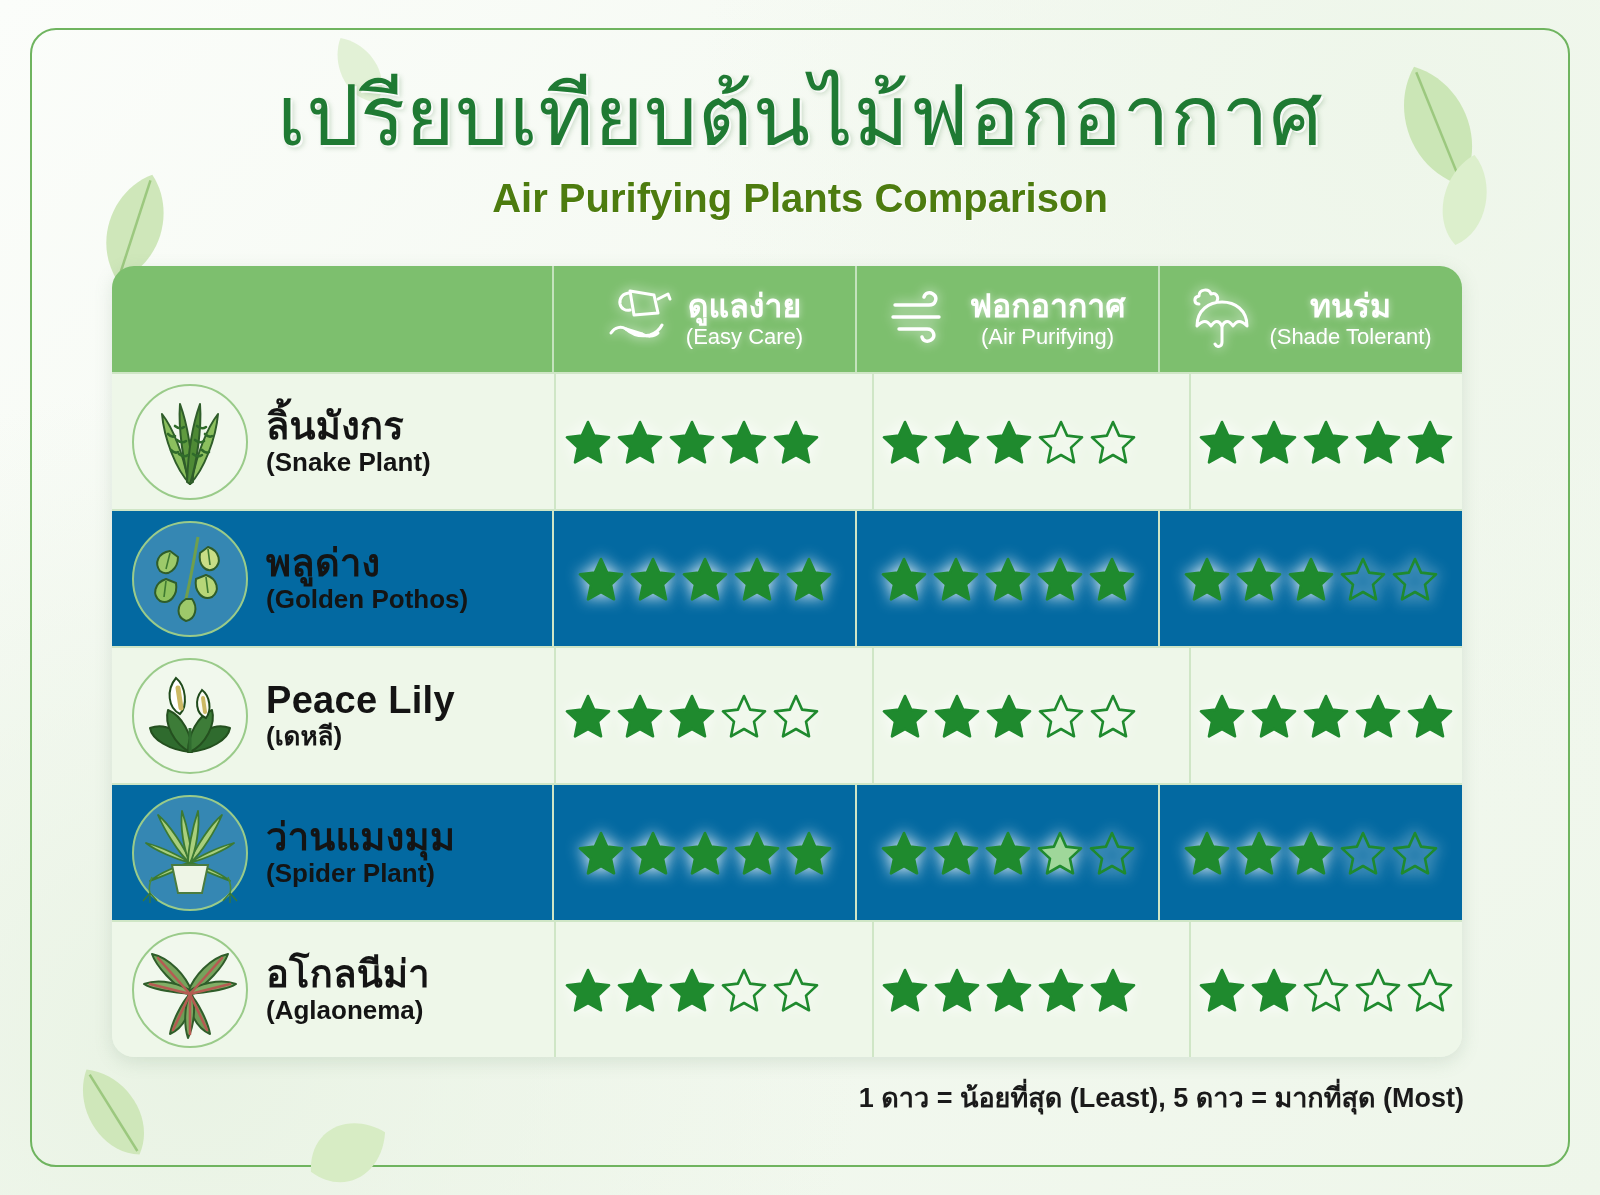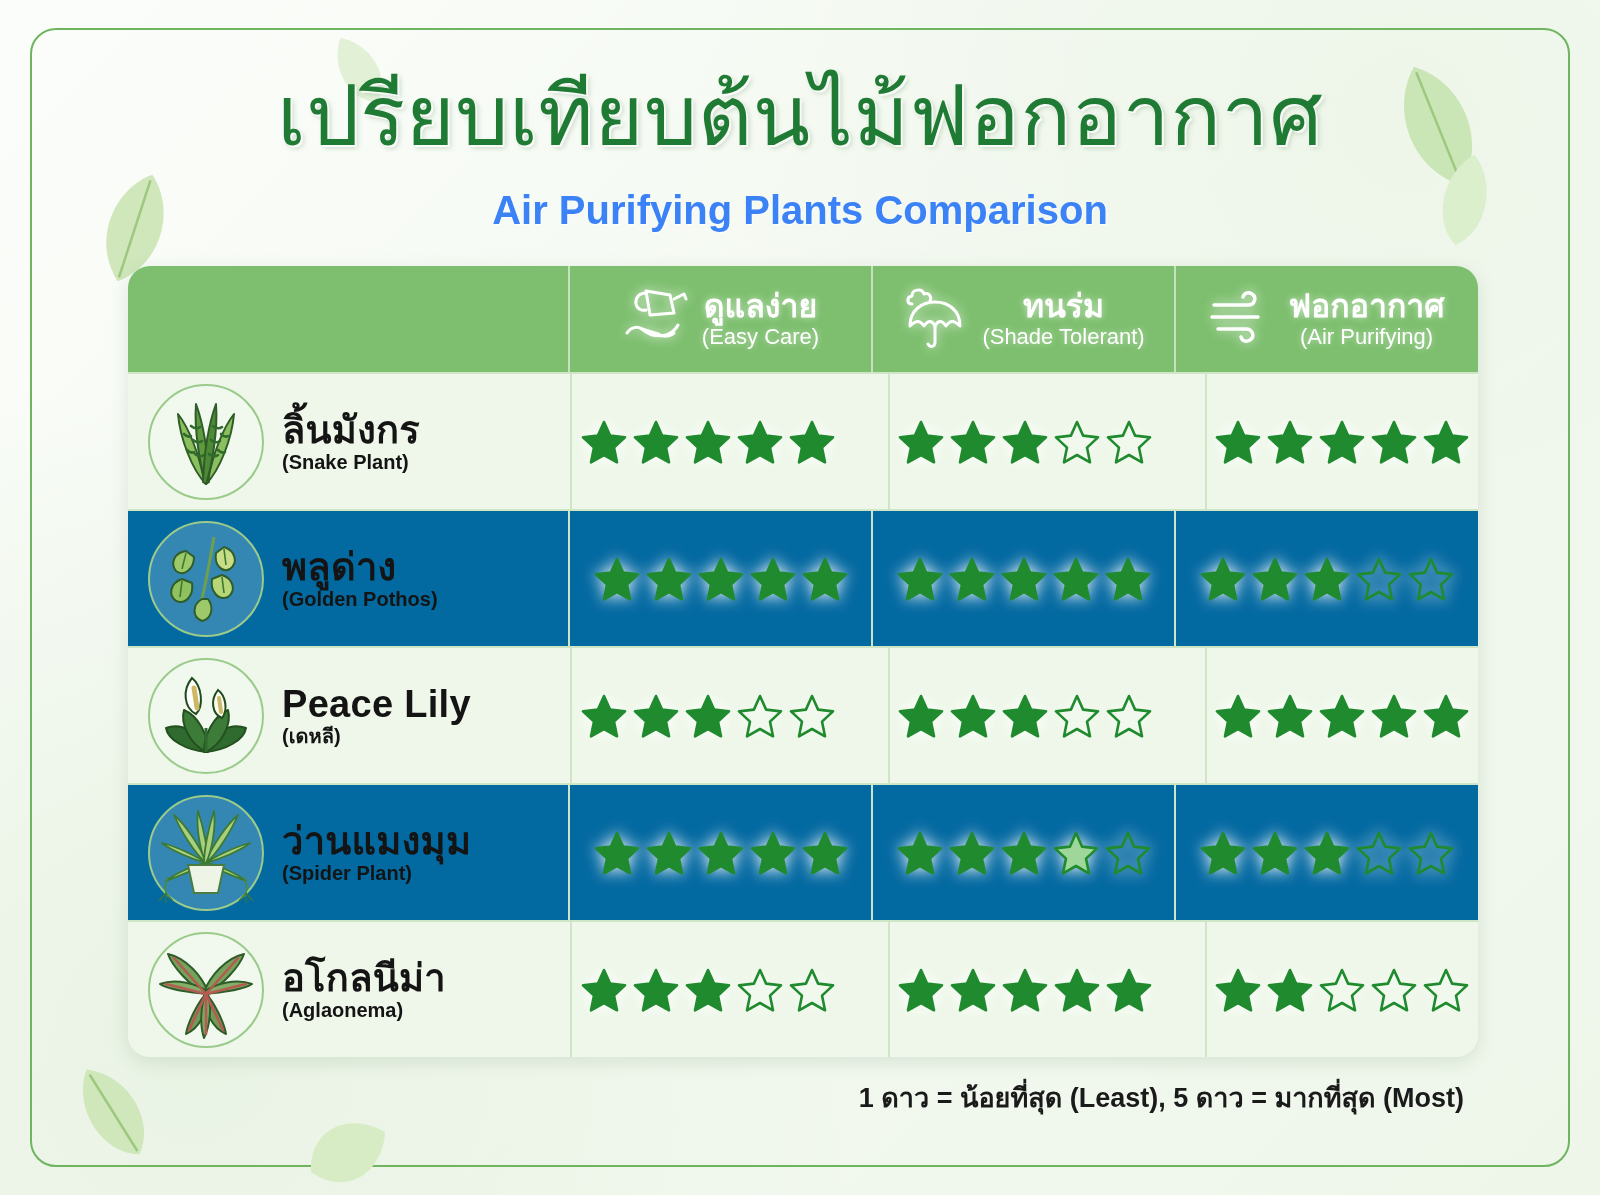--- a/index.html
+++ b/index.html
@@ -21,26 +21,26 @@
   .leaf{position:absolute;pointer-events:none;}
   .leaf svg{display:block;}
 
   .header-block{position:absolute;left:0;right:0;top:72px;text-align:center;}
   .title-th{
     font-size:84px;font-weight:normal;color:#1f7a33;line-height:1.05;
     letter-spacing:.5px;
     text-shadow:2px 2px 0 rgba(255,255,255,.85), 3px 3px 5px rgba(90,140,90,.30);
   }
   .title-en{
-    margin-top:28px;font-size:40px;font-weight:bold;color:#3b82f6;
+    margin-top:16px;font-size:40px;font-weight:bold;color:#4d7c0f;
     text-shadow:1px 1px 0 rgba(255,255,255,.85);
   }
 
   .table-wrap{
-    position:absolute;left:128px;top:266px;width:1350px;
+    position:absolute;left:112px;top:266px;width:1350px;
     border-radius:22px;overflow:hidden;
     box-shadow:0 5px 18px rgba(100,140,105,.18);
   }
   .thead{display:flex;background:#7dbf6e;}
   .th{
     box-sizing:border-box;display:flex;align-items:center;justify-content:center;
     gap:14px;height:106px;color:#fff;
     border-left:2px solid rgba(255,255,255,.55);
   }
   .th:first-child{border-left:none;}
@@ -63,21 +63,21 @@
   .cell-plant{width:440px;padding-left:20px;gap:18px;}
   .cell-stars{width:303px;justify-content:center;gap:4px;}
 
   .plant-badge{
     flex:0 0 auto;width:112px;height:112px;border-radius:50%;
     border:2px solid #9acb8a;display:flex;align-items:center;justify-content:center;
     background:rgba(255,255,255,.20);
   }
   .plant-names{line-height:1.1;}
   .pname-th{font-size:38px;font-weight:bold;color:#141414;letter-spacing:.3px;}
-  .pname-en{font-size:20px;font-weight:bold;color:#141414;margin-top:2px;}
+  .pname-en{font-size:26px;font-weight:bold;color:#141414;margin-top:2px;}
 
   .star{filter:drop-shadow(0 0 8px rgba(255,255,255,.95));}
 
   .footnote{
     position:absolute;right:136px;top:1076px;
     font-size:27px;font-weight:bold;color:#1a1a1a;
   }
 </style>
 </head>
 <body>
@@ -151,43 +151,43 @@
         </svg>
       </span>
       <span class="th-text">
         <span class="th-th">ดูแลง่าย</span><br>
         <span class="th-en">(Easy Care)</span>
       </span>
     </div>
 
     <div class="th th-col">
       <span class="th-icon">
+        <svg width="66" height="64" viewBox="0 0 66 64" fill="none" stroke="#ffffff" stroke-width="3.4" stroke-linecap="round" stroke-linejoin="round">
+          <path d="M6 20 L40 20 C47 20 49 12 44 9 C40 6.5 36 8 35 12"></path>
+          <path d="M4 32 L50 32"></path>
+          <path d="M10 44 L38 44 C45 44 47 52 42 55 C38 57.5 34 56 33 52"></path>
+        </svg>
+      </span>
+      <span class="th-text">
+        <span class="th-th">ฟอกอากาศ</span><br>
+        <span class="th-en">(Air Purifying)</span>
+      </span>
+    </div>
+
+    <div class="th th-col">
+      <span class="th-icon">
         <svg width="66" height="70" viewBox="0 0 66 70" fill="none" stroke="#ffffff" stroke-width="3" stroke-linecap="round" stroke-linejoin="round">
           <path d="M10 22 C5 22 4 15 10 14 C10 7 20 6 22 12 C27 10 30 15 28 19"></path>
           <path d="M8 44 C8 28 20 20 33 20 C46 20 58 28 58 44 C52 38 48 38 44 44 C40 38 36 38 33 44 C30 38 26 38 22 44 C18 38 14 38 8 44 Z"></path>
           <path d="M33 44 L33 60 C33 65 28 66 26 62"></path>
         </svg>
       </span>
       <span class="th-text">
         <span class="th-th">ทนร่ม</span><br>
         <span class="th-en">(Shade Tolerant)</span>
-      </span>
-    </div>
-
-    <div class="th th-col">
-      <span class="th-icon">
-        <svg width="66" height="64" viewBox="0 0 66 64" fill="none" stroke="#ffffff" stroke-width="3.4" stroke-linecap="round" stroke-linejoin="round">
-          <path d="M6 20 L40 20 C47 20 49 12 44 9 C40 6.5 36 8 35 12"></path>
-          <path d="M4 32 L50 32"></path>
-          <path d="M10 44 L38 44 C45 44 47 52 42 55 C38 57.5 34 56 33 52"></path>
-        </svg>
-      </span>
-      <span class="th-text">
-        <span class="th-th">ฟอกอากาศ</span><br>
-        <span class="th-en">(Air Purifying)</span>
       </span>
     </div>
   </div>
 
   <div class="trow odd">
     <div class="cell cell-plant">
       <span class="plant-badge">
         <svg width="100" height="100" viewBox="0 0 100 100">
           <g stroke="#2f5d2a" stroke-width="2" stroke-linejoin="round">
             <path d="M50 92 C36 78 24 46 22 22 C33 36 43 62 48 88 Z" fill="#8bbf5e"></path>

